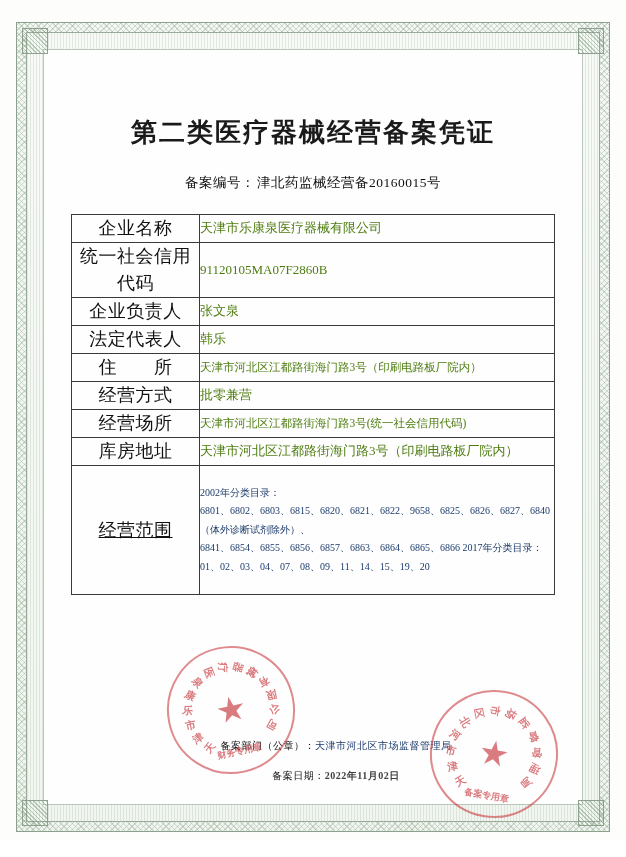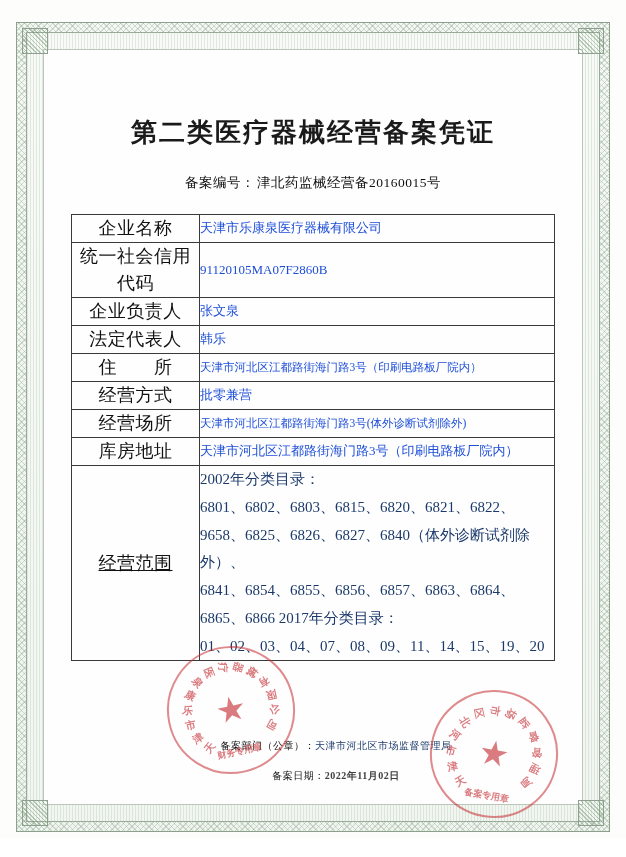--- a/index.html
+++ b/index.html
@@ -114,27 +114,27 @@
     width: 127px;
     text-align: center;
     font-size: 18px;
     color: #111;
     padding: 7px 2px;
     letter-spacing: 0.5px;
     line-height: 1.5;
   }
   td.v {
     font-size: 13px;
-    color: #1d4ed8;
+    color: #4d7c0f;
     padding: 7px 9px;
     line-height: 1.55;
   }
   td.v.small { font-size: 11.5px; }
   td.scope {
-    font-size: 15px;
+    font-size: 10px;
     color: #1b3a6b;
     padding: 8px 9px 10px 9px;
     line-height: 1.85;
     height: 128px;
     vertical-align: top;
   }
   td.k.scope-k { vertical-align: middle; text-decoration: underline; }
 
   
   .footer {
@@ -250,21 +250,21 @@
         <tr>
           <td class="k">住　　所</td>
           <td class="v small">天津市河北区江都路街海门路3号（印刷电路板厂院内）</td>
         </tr>
         <tr>
           <td class="k">经营方式</td>
           <td class="v">批零兼营</td>
         </tr>
         <tr>
           <td class="k">经营场所</td>
-          <td class="v small">天津市河北区江都路街海门路3号(体外诊断试剂除外)</td>
+          <td class="v small">天津市河北区江都路街海门路3号(统一社会信用代码)</td>
         </tr>
         <tr>
           <td class="k">库房地址</td>
           <td class="v">天津市河北区江都路街海门路3号（印刷电路板厂院内）</td>
         </tr>
         <tr>
           <td class="k scope-k">经营范围</td>
           <td class="scope">
             <div>2002年分类目录：</div>
             <div>6801、6802、6803、6815、6820、6821、6822、9658、6825、6826、6827、6840（体外诊断试剂除外）、</div>

